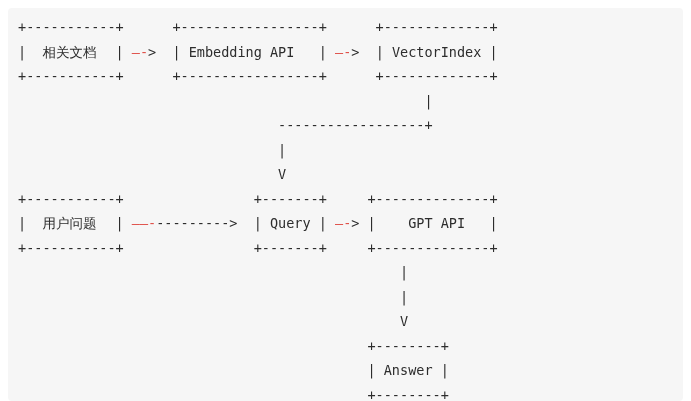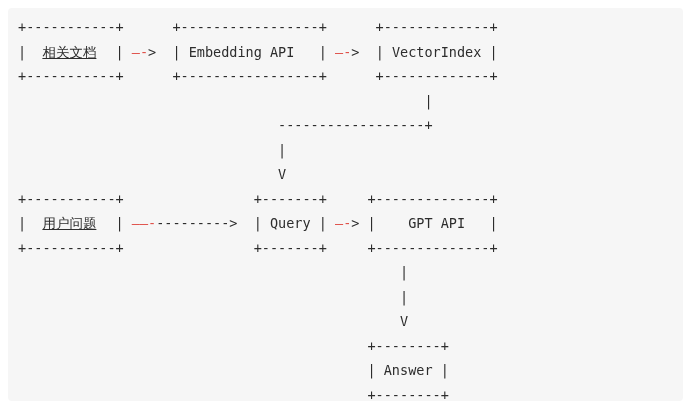--- a/index.html
+++ b/index.html
@@ -29,21 +29,20 @@
     color: var(--ink, #2d2d2d);
     white-space: pre;
   }
   pre.ascii .line { height: 24.5px; white-space: pre; }
   pre.ascii .red { color: var(--red, #e0524b); }
   pre.ascii .cjk {
     display: inline-block;
     white-space: pre;
     overflow: visible;
     vertical-align: bottom;
-    text-decoration: underline;
   }
 </style>
 </head>
 <body>
 
 <div class="code-block">
   <pre class="ascii"><div class="line"><span>+-----------+      +-----------------+      +-------------+</span></div><div class="line"><span>|  </span><span class="cjk" style="width: 8ch;">相关文档</span><span> | </span><span class="red">—-</span><span>&gt;  </span><span>| Embedding API   | </span><span class="red">—-</span><span>&gt;  </span><span>| VectorIndex |</span></div><div class="line"><span>+-----------+      +-----------------+      +-------------+</span></div><div class="line"><span>                                                  |</span></div><div class="line"><span>                                ------------------+</span></div><div class="line"><span>                                |</span></div><div class="line"><span>                                V</span></div><div class="line"><span>+-----------+                +-------+     +--------------+</span></div><div class="line"><span>|  </span><span class="cjk" style="width: 8ch;">用户问题</span><span> | </span><span class="red">——-</span><span>---------&gt;  </span><span>| Query | </span><span class="red">—-</span><span>&gt; </span><span>|    GPT API   |</span></div><div class="line"><span>+-----------+                +-------+     +--------------+</span></div><div class="line"><span>                                               |</span></div><div class="line"><span>                                               |</span></div><div class="line"><span>                                               V</span></div><div class="line"><span>                                           +--------+</span></div><div class="line"><span>                                           | Answer |</span></div><div class="line"><span>                                           +--------+</span></div></pre>
 </div>
 
 </body></html>

